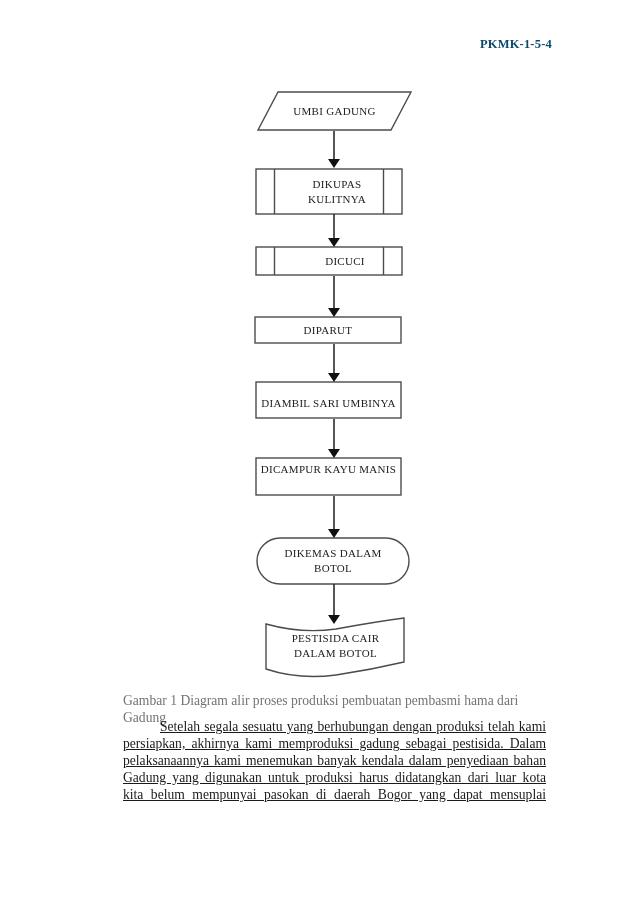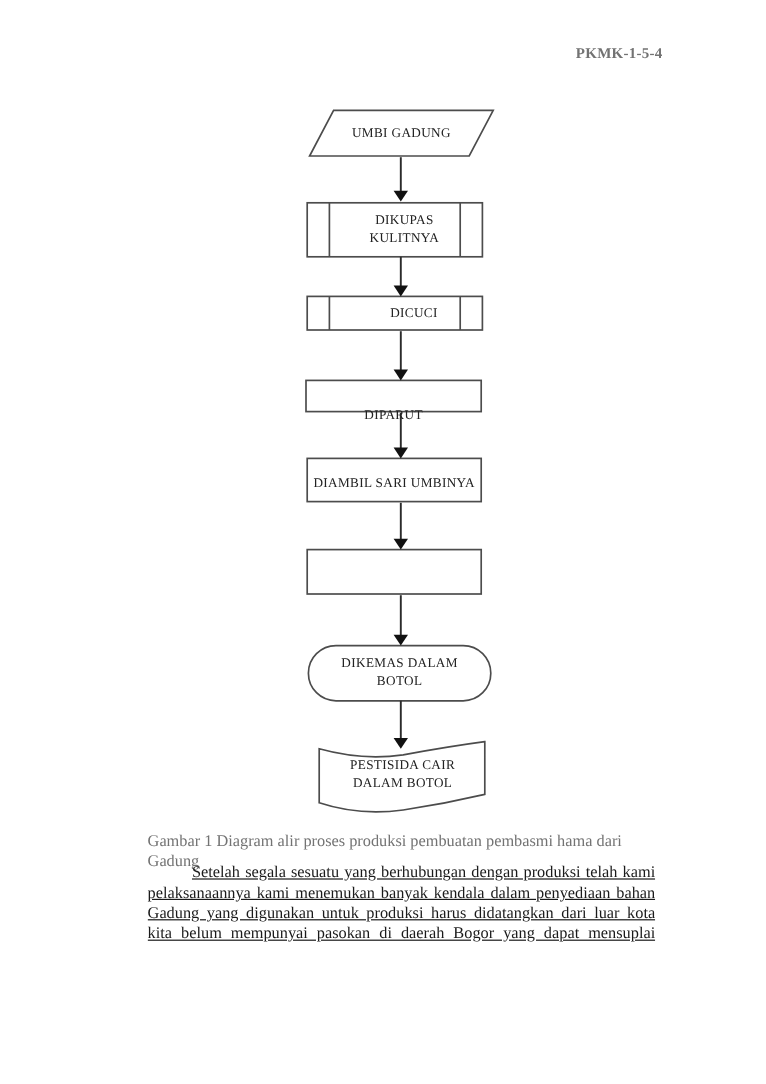--- a/index.html
+++ b/index.html
@@ -17,21 +17,21 @@
     color: #1c1c1c;
     overflow: hidden;
   }
   .header-code {
     position: absolute;
     top: 37px;
     right: 86px;
     font-size: 12.5px;
     font-weight: bold;
     letter-spacing: 0.2px;
-    color: #737373;
+    color: #0c4a6e;
   }
   .flowchart-svg {
     position: absolute;
     left: 0;
     top: 0;
     width: 638px;
     height: 903px;
   }
   .node-label {
     position: absolute;
@@ -129,29 +129,31 @@
       <polygon points="328,449 340,449 334,458"></polygon>
       <polygon points="328,529 340,529 334,538"></polygon>
       <polygon points="328,615 340,615 334,624"></polygon>
     </g>
   </svg>
 
   <div class="node-label" style="left:258px; top:92px;  width:153px; height:38px;">UMBI GADUNG</div>
   <div class="node-label" style="left:256px; top:169px; width:162px; height:45px;border-radius:18px;">DIKUPAS
 KULITNYA</div>
   <div class="node-label" style="left:272px; top:247px; width:146px; height:28px;">DICUCI</div>
-  <div class="node-label" style="left:255px; top:317px; width:146px; height:26px;margin-top:16px;">DIPARUT</div>
+  <div class="node-label" style="left:255px; top:317px; width:146px; height:26px;">DIPARUT</div>
   <div class="node-label top-aligned" style="left:256px; top:392px; width:145px; height:36px;">DIAMBIL SARI UMBINYA</div>
+  <div class="node-label top-aligned" style="left:256px; top:458px; width:145px; height:37px;">DICAMPUR KAYU MANIS</div>
   <div class="node-label" style="left:266px; top:622px; width:139px; height:48px;">PESTISIDA CAIR
 DALAM BOTOL</div>
   <div class="node-label" style="left:257px; top:538px; width:152px; height:46px;">DIKEMAS DALAM
 BOTOL</div>
 
   <div class="figure-caption">Gambar 1 Diagram alir proses produksi pembuatan pembasmi hama dari Gadung</div>
 
   <div class="body-paragraph">
     <div class="para-line first">Setelah segala sesuatu yang berhubungan dengan produksi telah kami</div>
+    <div class="para-line">persiapkan, akhirnya kami memproduksi gadung sebagai pestisida. Dalam</div>
     <div class="para-line">pelaksanaannya kami menemukan banyak kendala dalam penyediaan bahan baku.</div>
     <div class="para-line">Gadung yang digunakan untuk produksi harus didatangkan dari luar kota karena</div>
     <div class="para-line">kita belum mempunyai pasokan di daerah Bogor yang dapat mensuplai gadung.</div>
   </div>
 
 </div>
 
 </body></html>

